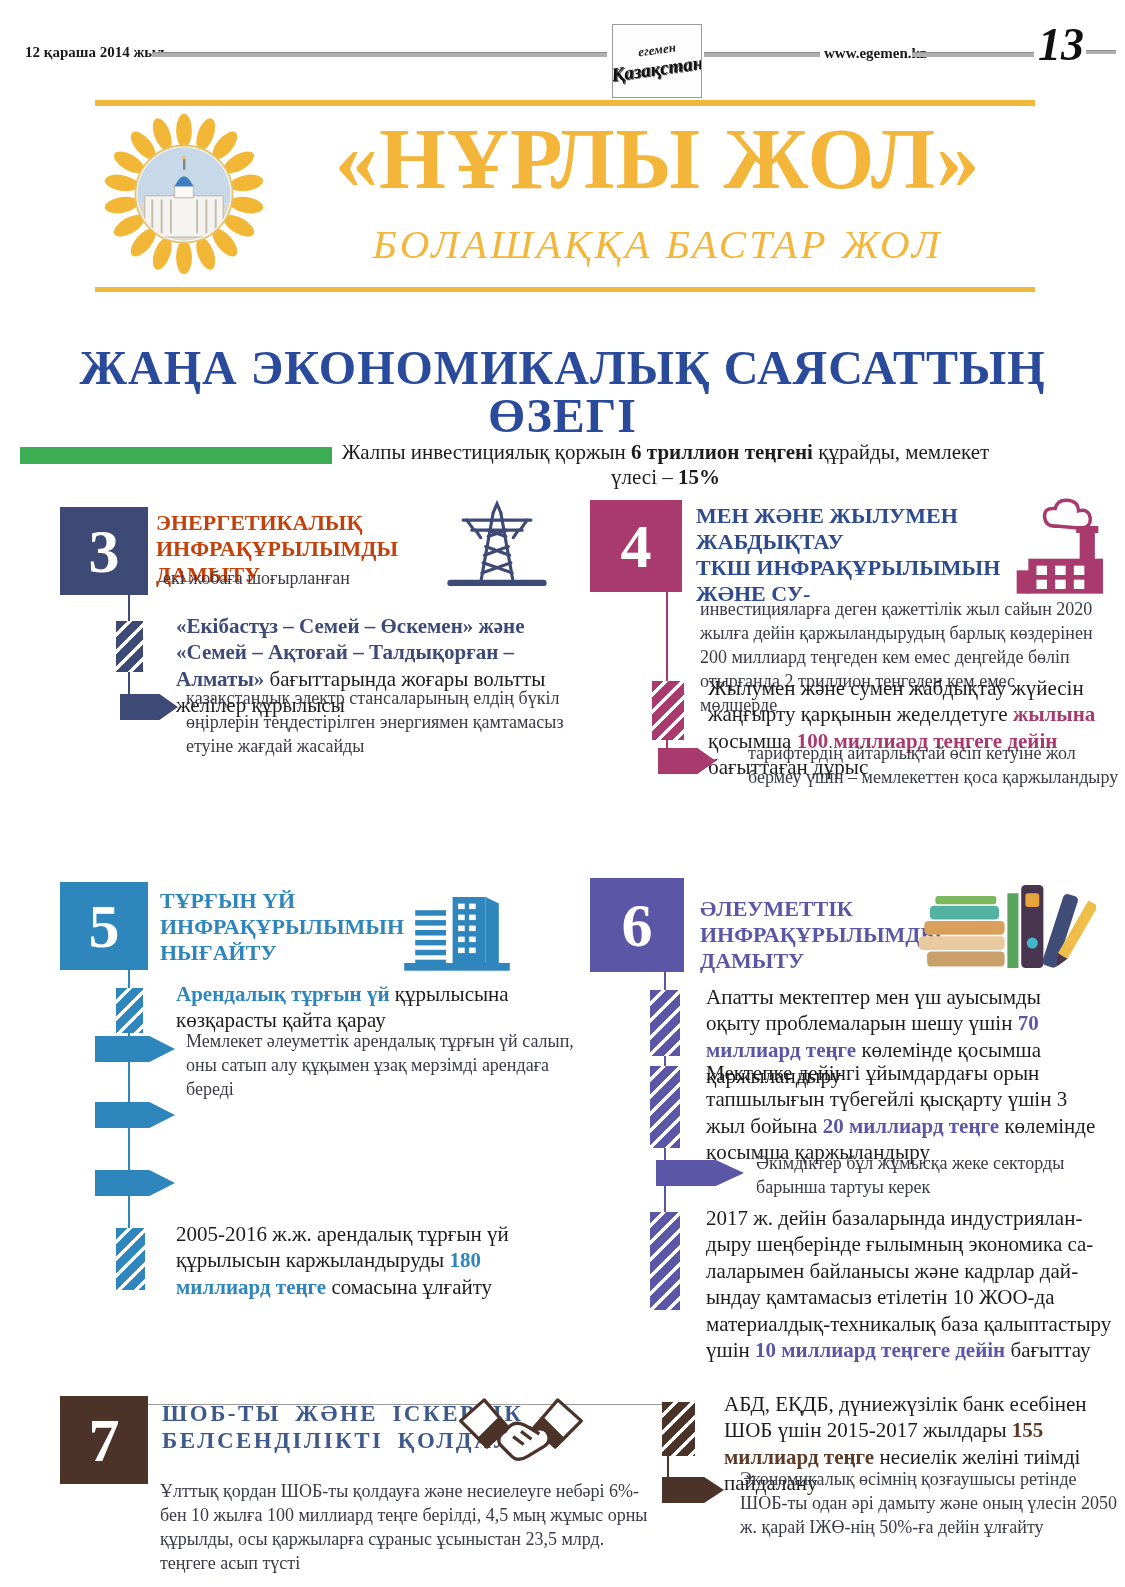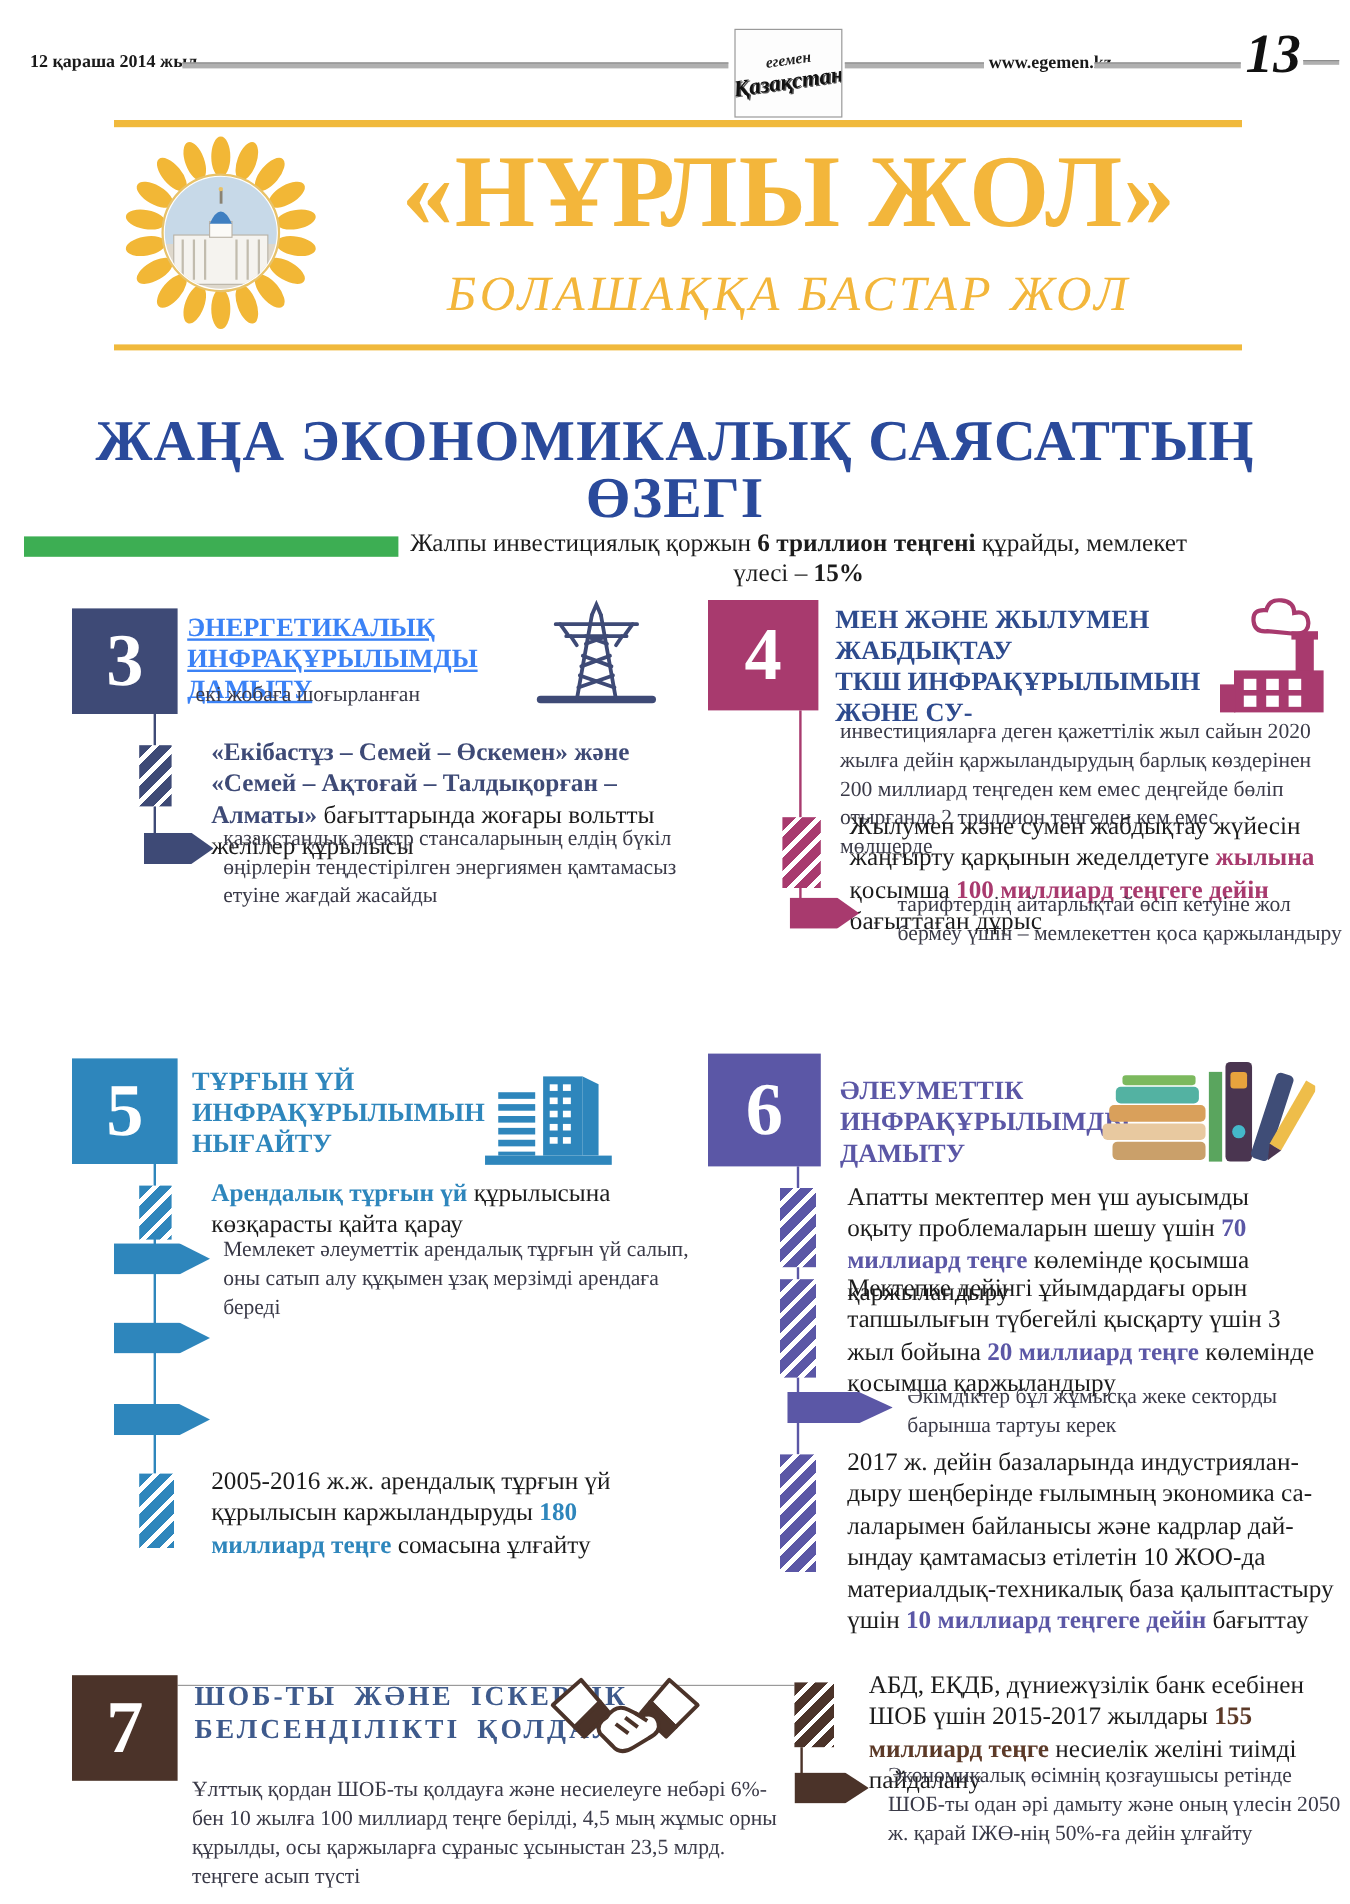--- a/index.html
+++ b/index.html
@@ -21,21 +21,21 @@
   .banner-sub{position:absolute;left:280px;top:224px;width:755px;text-align:center;
               font-size:41px;color:#f3b63b;letter-spacing:3px;line-height:1;font-style:italic;}
   .headline{position:absolute;left:0;top:344px;width:1125px;text-align:center;
             font-size:48px;font-weight:bold;color:#2a4a9b;letter-spacing:1px;line-height:1;}
   .greenbar{position:absolute;left:20px;top:447px;width:312px;height:17px;background:#3dae53;}
   .intro{position:absolute;left:338px;top:440px;width:655px;text-align:center;font-size:21px;color:#1c1c1c;}
   .sq{position:absolute;display:flex;align-items:center;justify-content:center;
       color:#fff;font-weight:bold;font-size:62px;line-height:1;}
   .bg3{background:#3e4a76;} .bg4{background:#a83a6e;} .bg5{background:#2e86bc;}
   .bg6{background:#5b57a6;} .bg7{background:#4b3329;}
-  .t3{color:#3b82f6;text-decoration:underline;} .t4{color:#2e4b8e;} .t5{color:#2e86bc;} .t6{color:#5b57a6;} .t7{color:#3e5a8c;}
+  .t3{color:#c2410c;} .t4{color:#2e4b8e;} .t5{color:#2e86bc;} .t6{color:#5b57a6;} .t7{color:#3e5a8c;}
   .sec-title{position:absolute;font-weight:bold;font-size:22px;line-height:1.18;}
   .body{position:absolute;font-size:21px;line-height:1.26;color:#1c1c1c;}
   .it{position:absolute;font-size:18px;line-height:1.34;color:#3a3a48;}
   .hl{font-weight:bold;}
   .hl3{color:#3e4a76;} .hl4{color:#a83a6e;} .hl5{color:#2e86bc;} .hl6{color:#5b57a6;} .hl7{color:#5c3a28;}
   .vline{position:absolute;width:2px;}
   .l3{background:#3e4a76;} .l4{background:#a83a6e;} .l5{background:#2e86bc;}
   .l6{background:#5b57a6;} .l7{background:#4b3329;}
   .hatch{position:absolute;}
   .h3{background:repeating-linear-gradient(135deg,#3e4a76 0 8px,#fff 8px 12px);}

